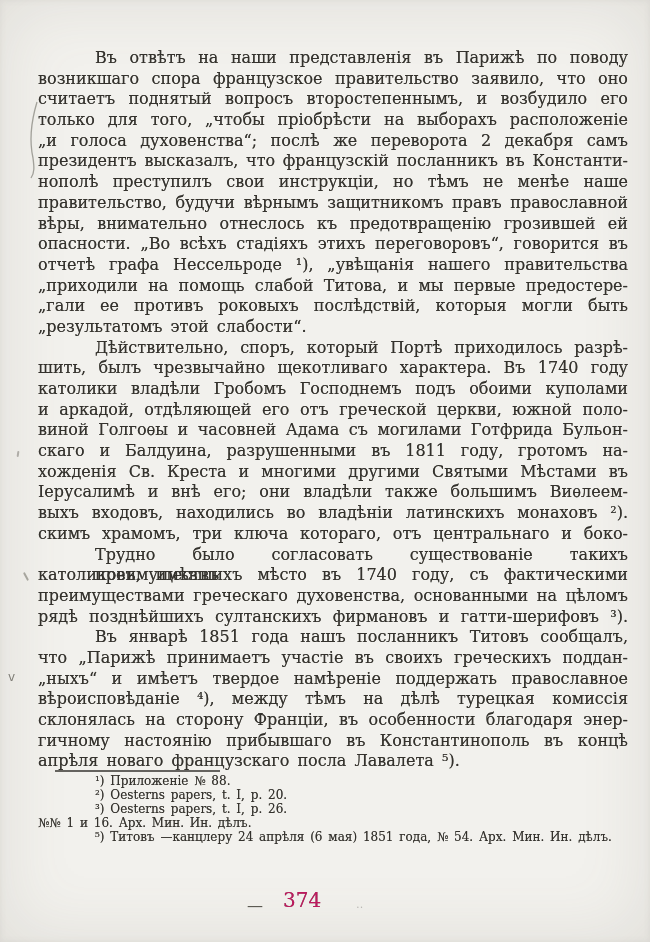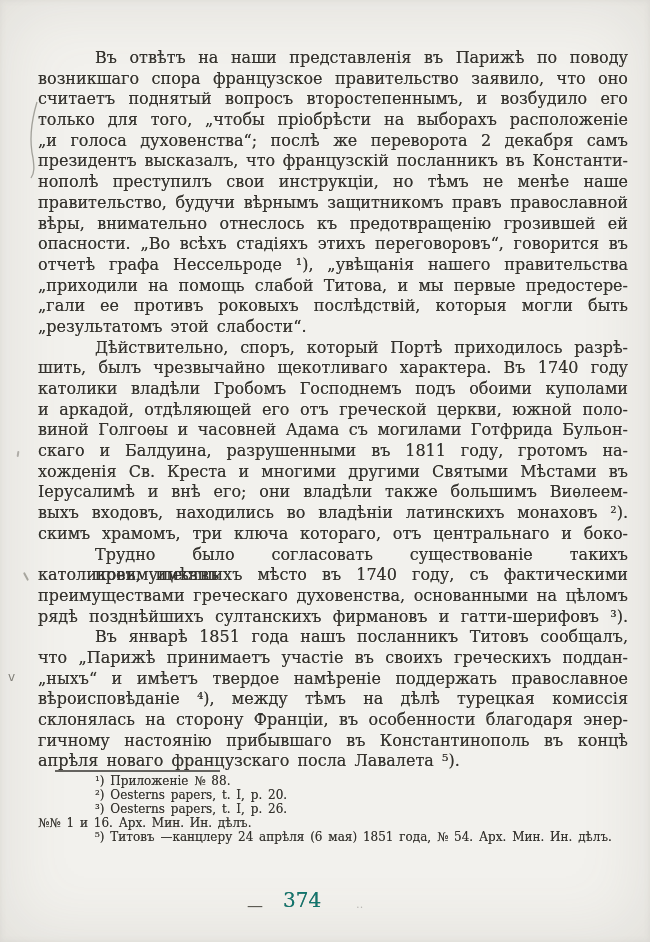--- a/index.html
+++ b/index.html
@@ -36,21 +36,21 @@
     font-size:12px;height:14px;line-height:14px;
     text-shadow:0 0 0.5px rgba(52,50,45,0.6);
     word-spacing:2px;
   }
   .fn-line.fn-indent{padding-left:57px;}
   .fn-line.fn-just{text-align:justify;text-align-last:justify;}
   .page-number{
     position:absolute;left:0;top:888px;width:650px;height:32px;
   }
   .pn-dash-left{position:absolute;left:247px;top:8px;font-size:16px;color:#55534d;letter-spacing:-1px;}
-  .pn-number{position:absolute;left:283px;top:0;font-size:20px;color:#0f766e;text-shadow:0 0 0.6px rgba(52,50,45,0.6);}
+  .pn-number{position:absolute;left:283px;top:0;font-size:20px;color:#be185d;text-shadow:0 0 0.6px rgba(52,50,45,0.6);}
   .pn-dash-right{position:absolute;left:356px;top:10px;font-size:11px;color:#55534d;opacity:.35;}
   .pencil-stroke{position:absolute;left:24px;top:100px;}
   .tick-small{
     position:absolute;width:2px;background:#95938b;border-radius:1px;
   }
   .tick-a{left:17px;top:451px;height:6px;transform:rotate(8deg);opacity:.7;}
   .tick-b{left:25px;top:572px;height:9px;transform:rotate(-28deg);opacity:.8;}
   .v-mark{
     position:absolute;left:8px;top:670px;
     font-family:"DejaVu Sans","Liberation Sans",sans-serif;

